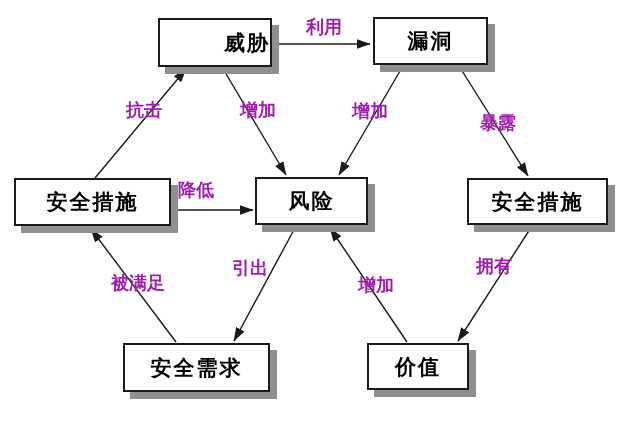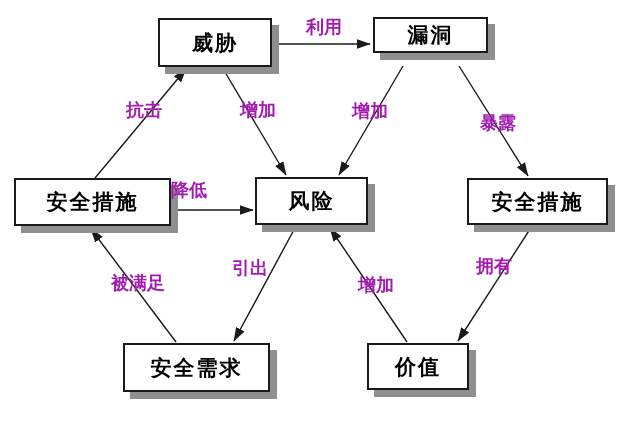--- a/index.html
+++ b/index.html
@@ -40,34 +40,34 @@
   .edge-label {
     position: absolute;
     transform: translate(-50%, -50%);
     font-size: 18px;
     font-weight: bold;
     color: #a21caf;
     white-space: nowrap;
     z-index: 3;
   }
   
-  .n-threat        { left: 158px; top: 18px;  width: 114px; height: 49px; }
-  .n-vuln          { left: 373px; top: 17px;  width: 115px; height: 36px; }
+  .n-threat        { left: 158px; top: 18px;  width: 114px; height: 49px; justify-content: flex-end; }
+  .n-vuln          { left: 373px; top: 17px;  width: 115px; height: 48px; }
   .n-measures      { left: 14px;  top: 178px; width: 157px; height: 48px; align-items: center; }
   .n-risk          { left: 255px; top: 177px; width: 113px; height: 48px; }
   .n-assets        { left: 467px; top: 178px; width: 141px; height: 47px; }
   .n-requirements  { left: 123px; top: 343px; width: 147px; height: 49px; }
   .n-value         { left: 367px; top: 343px; width: 102px; height: 47px; }
   
   .l-exploit    { left: 324px; top: 27px;  }
   .l-resist     { left: 144px; top: 110px; }
   .l-increase-a { left: 258px; top: 110px; }
   .l-increase-b { left: 370px; top: 111px; }
   .l-expose     { left: 498px; top: 123px; }
-  .l-reduce     { left: 189px; top: 190px; }
+  .l-reduce     { left: 196px; top: 190px; }
   .l-leadto     { left: 250px; top: 268px; }
   .l-increase-c { left: 376px; top: 285px; }
   .l-own        { left: 494px; top: 266px; }
   .l-satisfied  { left: 138px; top: 283px; }
 </style>
 </head>
 <body>
 
 <div class="canvas">
 

